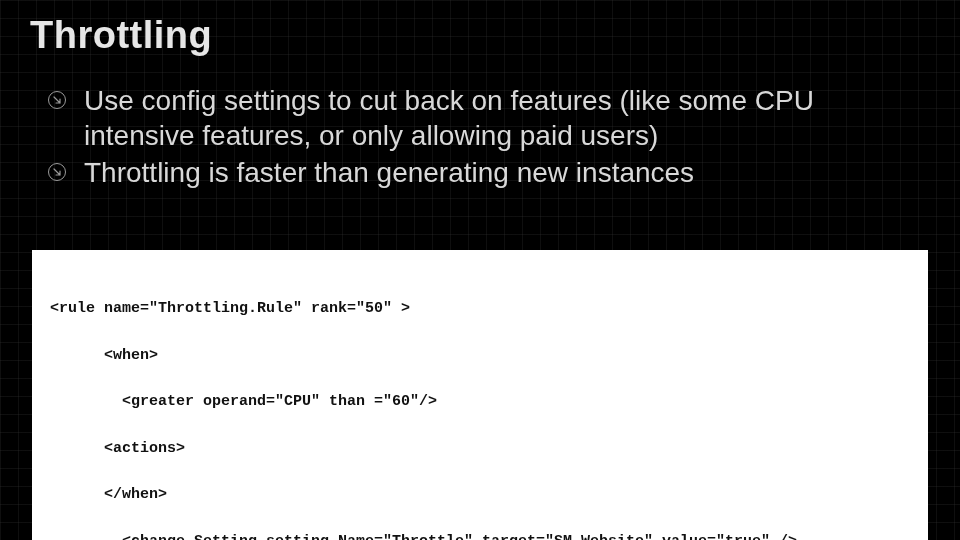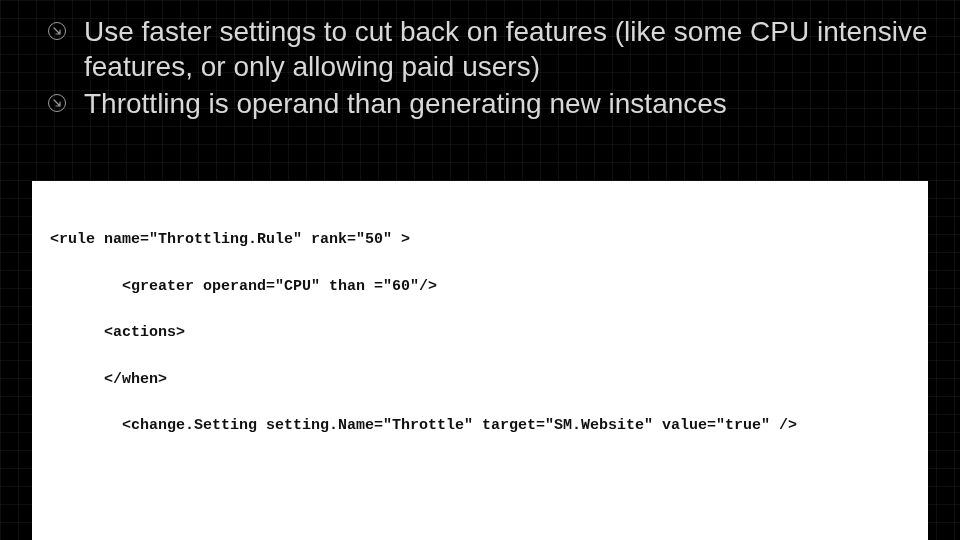--- a/index.html
+++ b/index.html
@@ -78,42 +78,44 @@
   .ind1 { padding-left: 54px; }
   .ind2 { padding-left: 72px; }
 </style>
 </head>
 <body>
 
 <div class="grid-bg"></div>
 
 <div class="slide">
 
+  <h1 class="title">Throttling</h1>
 
   <ul class="bullets">
     <li>
       <span class="bullet-icon">
         <svg viewBox="0 0 10 10">
             <path d="M2 2 L8 8 M8 8 L8 4 M8 8 L4 8" stroke="#9a9a9a" stroke-width="1.2" fill="none" stroke-linecap="round"></path>
           </svg>
       </span>
-      <span>Use faster settings to cut back on features (like some CPU intensive features, or only allowing paid users)</span>
+      <span>Use config settings to cut back on features (like some CPU intensive features, or only allowing paid users)</span>
     </li>
     <li>
       <span class="bullet-icon">
         <svg viewBox="0 0 10 10">
             <path d="M2 2 L8 8 M8 8 L8 4 M8 8 L4 8" stroke="#9a9a9a" stroke-width="1.2" fill="none" stroke-linecap="round"></path>
           </svg>
       </span>
-      <span>Throttling is operand than generating new instances</span>
+      <span>Throttling is faster than generating new instances</span>
     </li>
   </ul>
 
   <div class="code-box">
 <span class="code-line">&lt;rule name="Throttling.Rule" rank="50" &gt;</span>
+<span class="code-line ind1">&lt;when&gt;</span>
 <span class="code-line ind2">&lt;greater operand="CPU" than ="60"/&gt;</span>
 <span class="code-line ind1">&lt;actions&gt;</span>
 <span class="code-line ind1">&lt;/when&gt;</span>
 <span class="code-line ind2">&lt;change.Setting setting.Name="Throttle" target="SM.Website" value="true" /&gt;</span>
 
 
   </div>
 
 </div>
 

